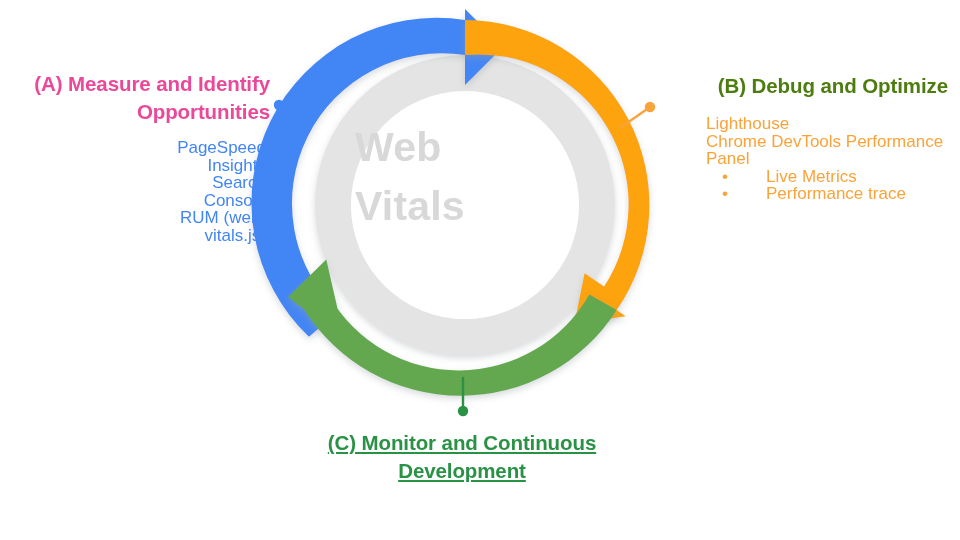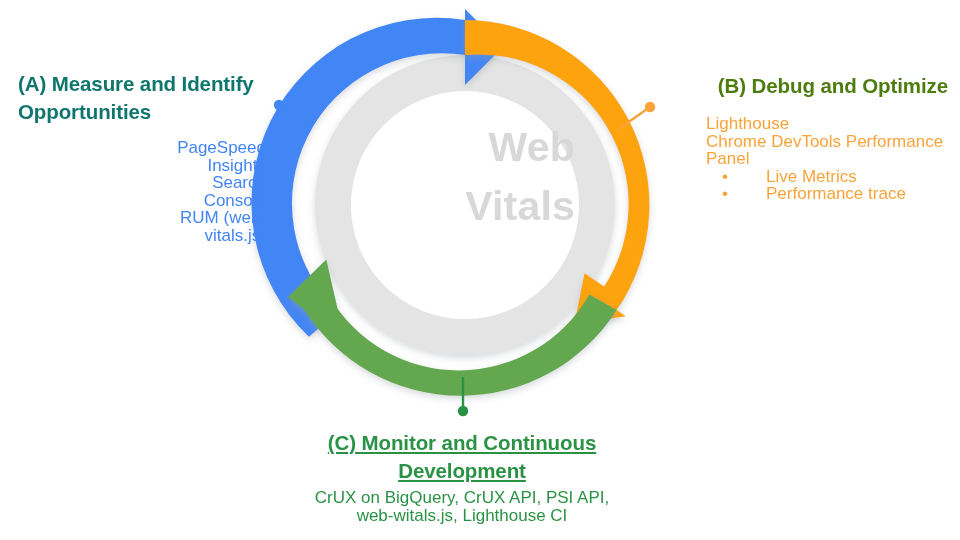--- a/index.html
+++ b/index.html
@@ -32,21 +32,21 @@
     height: 540px;
     display: block;
   }
 
   
   .center-text {
     position: absolute;
     left: 355px;
     top: 118px;
     width: 220px;
-    text-align: right;
+    text-align: left;
     color: #d8d8d8;
     font-size: 41px;
     font-weight: bold;
     line-height: 59px;
     letter-spacing: 0.2px;
     user-select: none;
   }
 
   
   .heading {
@@ -61,21 +61,22 @@
     font-size: 17px;
     line-height: 17.5px;
     font-weight: normal;
   }
 
   
   #heading-a {
     left: 18px;
     top: 70px;
     width: 252px;
-    color: #0f766e;
+    text-align: right;
+    color: #ec4899;
   }
   #sublist-a {
     left: 18px;
     top: 139px;
     width: 248px;
     text-align: right;
     color: #4285f4;
     padding-left: 146px;
     box-sizing: border-box;
   }
@@ -207,18 +208,14 @@
 
   <div class="heading" id="heading-b">(B) Debug and Optimize</div>
   <div class="sublist" id="sublist-b">
     <div>Lighthouse</div>
     <div>Chrome DevTools Performance Panel</div>
     <div class="bullet-row"><span class="bullet-dot">•</span><span>Live Metrics</span></div>
     <div class="bullet-row"><span class="bullet-dot">•</span><span>Performance trace</span></div>
   </div>
 
   <div class="heading" id="heading-c">(C) Monitor and Continuous Development</div>
-  <div class="sublist" id="sublist-c">
-    <div>CrUX on BigQuery, CrUX API, PSI API,</div>
-    <div>web-witals.js, Lighthouse CI</div>
-  </div>
 
 </div>
 
 </body></html>

